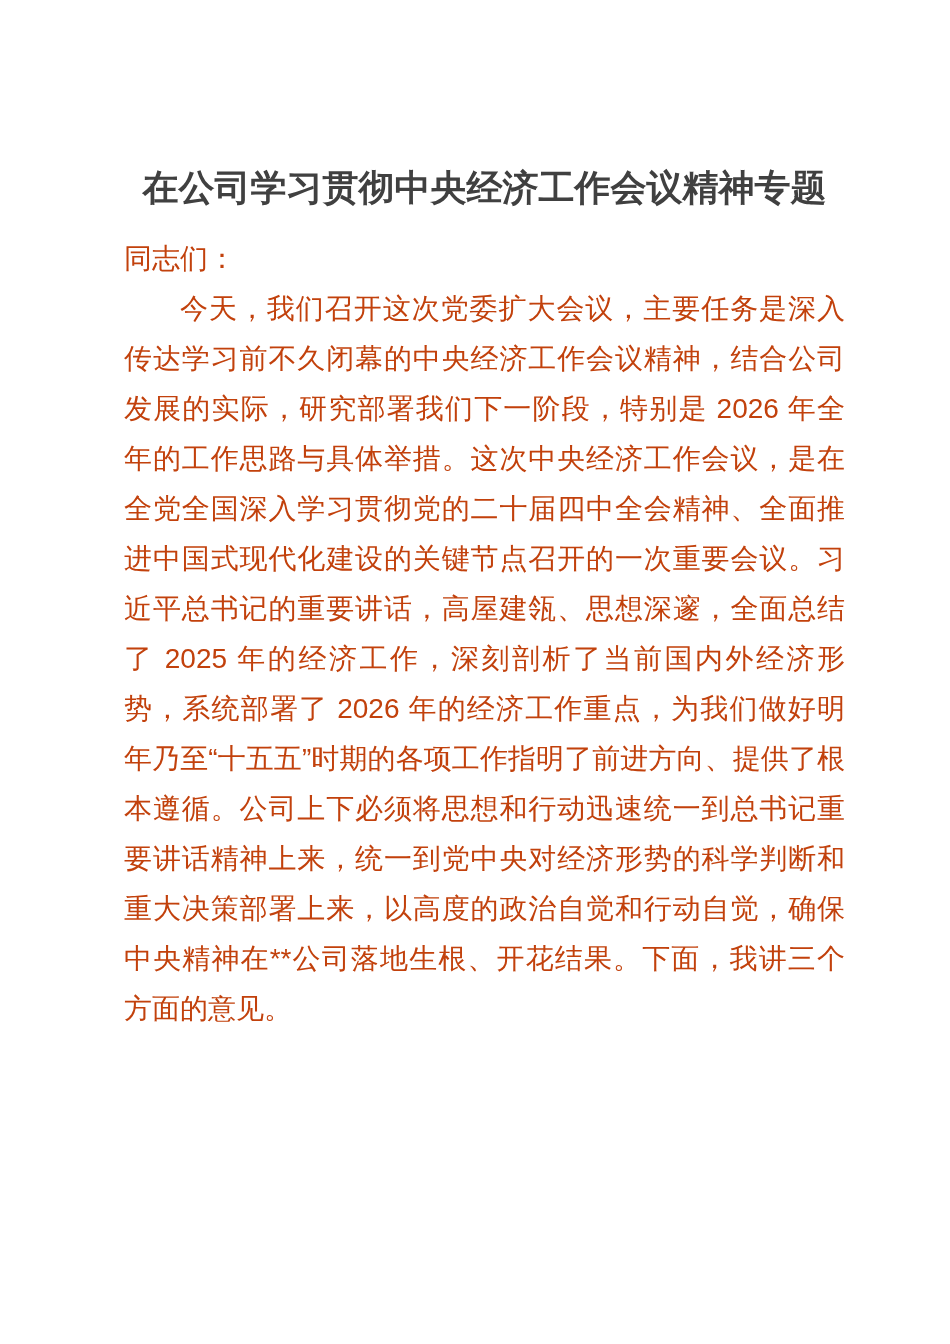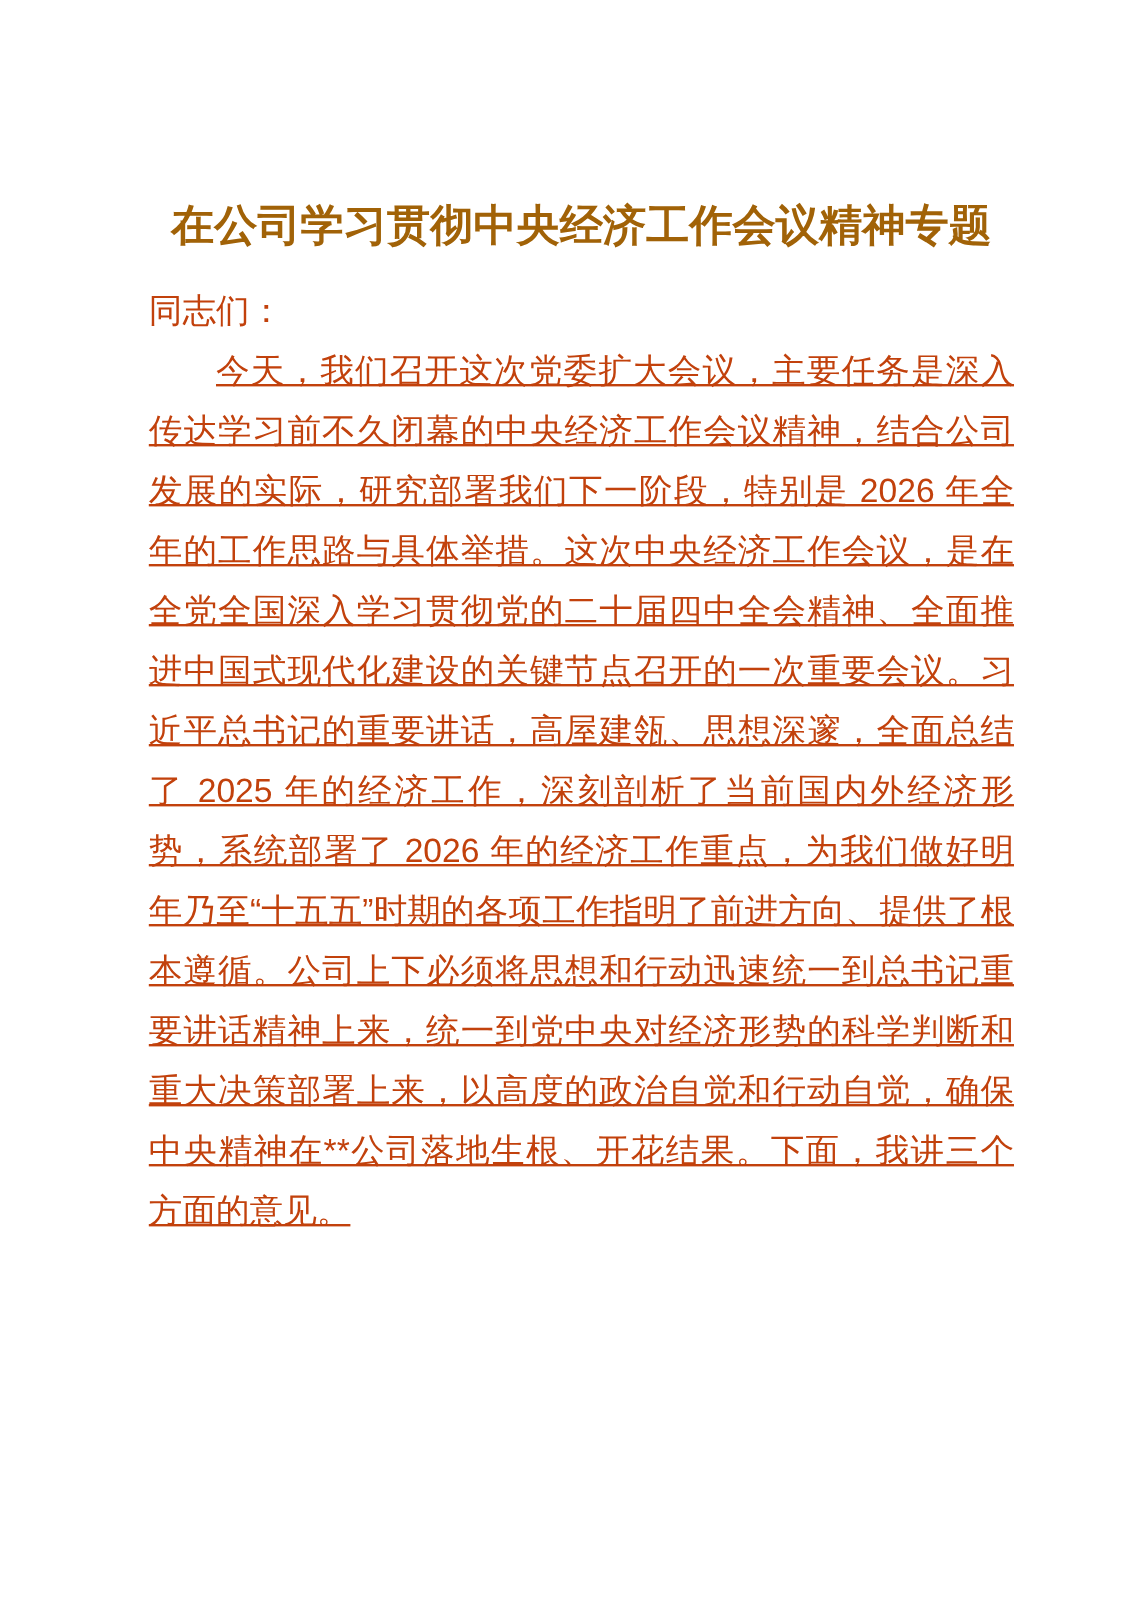--- a/index.html
+++ b/index.html
@@ -17,21 +17,21 @@
       padding: 148px 105px 0 124px;
       overflow: hidden;
       font-family: "Liberation Sans", "DejaVu Sans", sans-serif;
     }
     .title {
       margin: 0;
       font-size: 36px;
       font-weight: 700;
       line-height: 80px;
       text-align: center;
-      color: #a16207;
+      color: #404040;
     }
     .title-line {
       display: block;
       white-space: nowrap;
     }
     .body-text {
       margin-top: 6px;
       font-size: 28px;
       line-height: 50px;
       text-align: justify;
@@ -40,21 +40,20 @@
     }
     .body-text p {
       margin: 0;
       padding: 0;
     }
     .salutation {
       text-indent: 0;
     }
     .para {
       text-indent: 56px;
-      text-decoration: underline;
     }
     .heading {
       text-indent: 56px;
       font-weight: 700;
     }
   </style>
 </head>
 <body>
 
 <div class="page">

